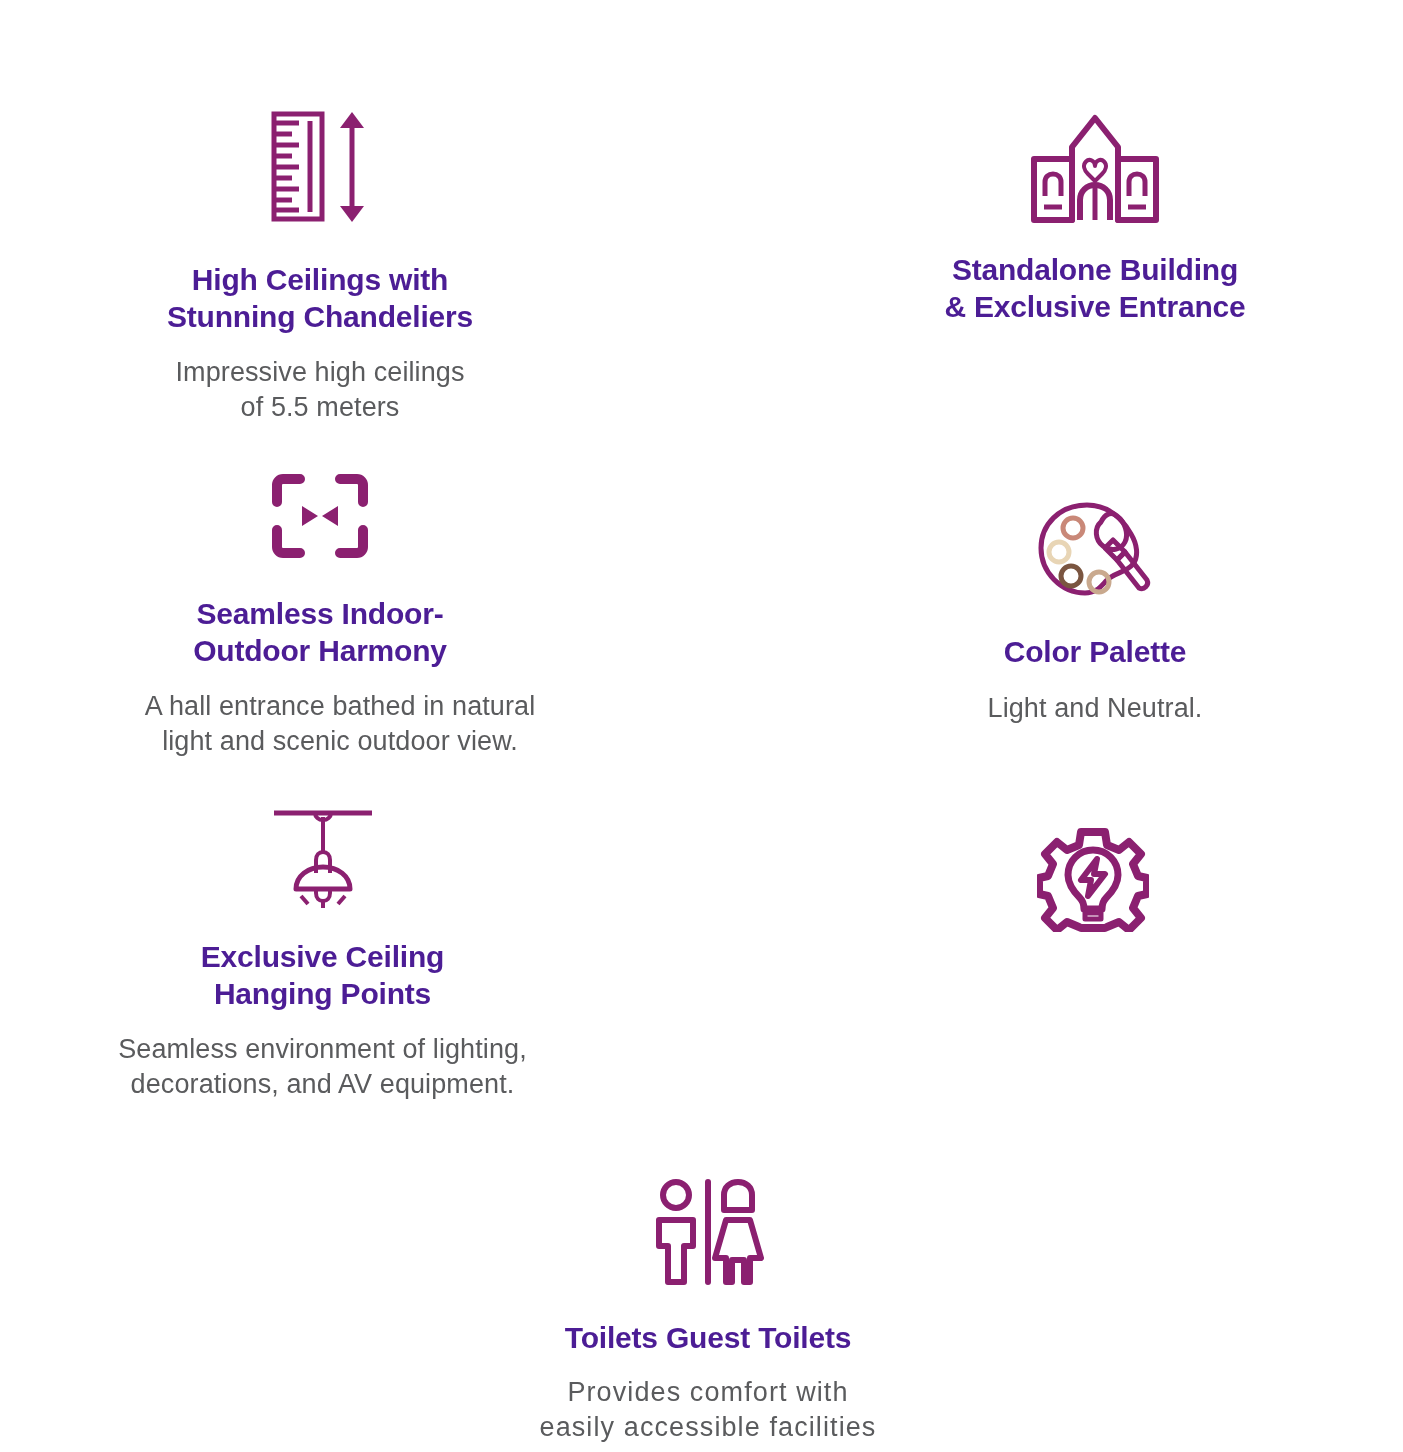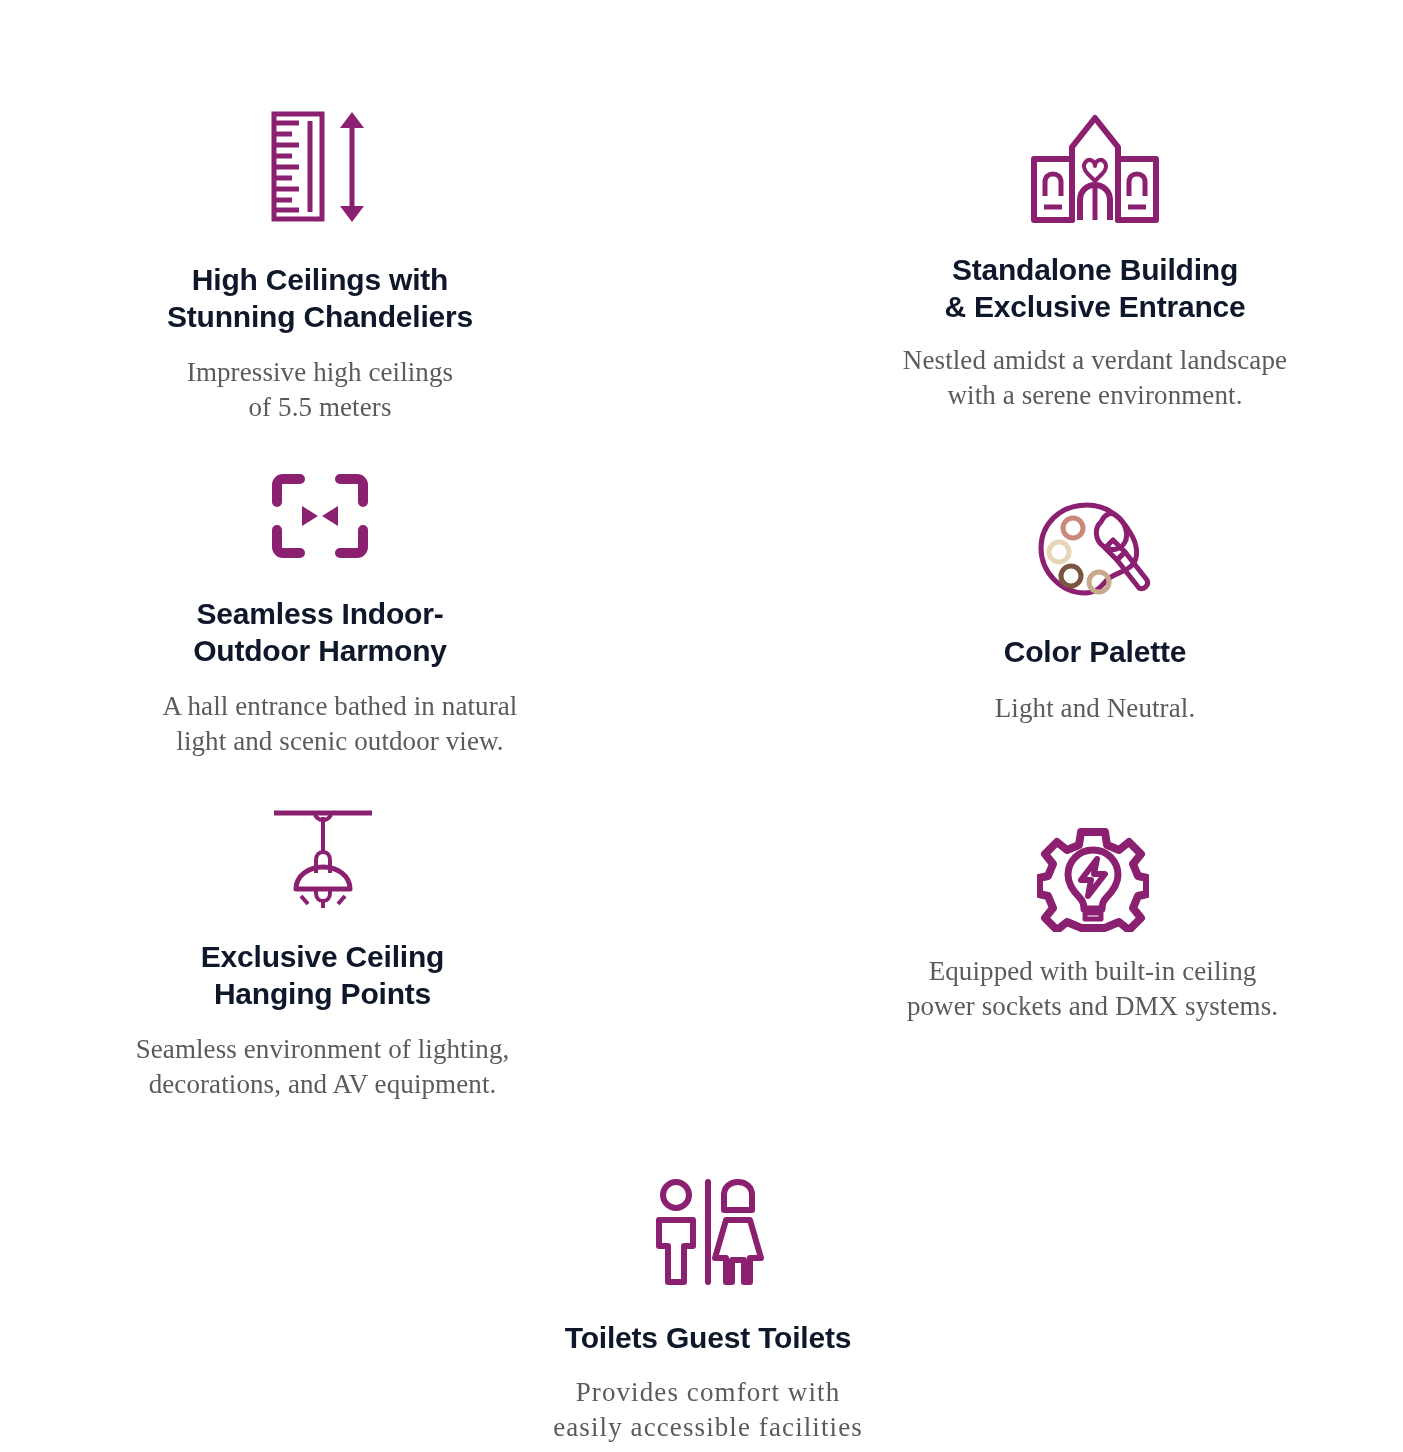--- a/index.html
+++ b/index.html
@@ -31,38 +31,37 @@
     align-items: center;
     text-align: center;
   }
 
   .feature-icon {
     display: block;
     margin: 0 auto;
   }
 
   .feature-title {
-    color: #0f172a;
+    color: #4c1d95;
     font-weight: bold;
     font-size: 30px;
     line-height: 1.22;
     letter-spacing: -0.2px;
     margin: 0;
     white-space: pre-line;
   }
 
   .feature-desc {
     color: #5A5B5D;
     font-weight: normal;
     font-size: 27px;
     line-height: 1.3;
     letter-spacing: 0.1px;
     margin: 0;
     white-space: pre-line;
-    font-family: Liberation Serif, serif;
   }
 
   
   
   #feat-high-ceilings {
     left: 60px;  top: 108px;  width: 520px;
   }
   #feat-high-ceilings .feature-title { margin-top: 32px; }
   #feat-high-ceilings .feature-desc  { margin-top: 20px; }
 
@@ -159,22 +158,20 @@
 
         <path d="M20 88 V74 C20 69 23.5 66 28 66 C32.5 66 36 69 36 74 V88" stroke="#8B2070" stroke-width="5" stroke-linejoin="round"></path>
         <line x1="19" y1="99" x2="37" y2="99" stroke="#8B2070" stroke-width="5"></line>
 
         <path d="M104 88 V74 C104 69 107.5 66 112 66 C116.5 66 120 69 120 74 V88" stroke="#8B2070" stroke-width="5" stroke-linejoin="round"></path>
         <line x1="103" y1="99" x2="121" y2="99" stroke="#8B2070" stroke-width="5"></line>
       </svg>
     </span>
     <h3 class="feature-title">Standalone Building
 &amp; Exclusive Entrance</h3>
-    <p class="feature-desc">Nestled amidst a verdant landscape
-with a serene environment.</p>
   </div>
 
   <div class="feature" id="feat-indoor-outdoor">
     <span class="feature-icon">
       <svg width="100" height="88" viewBox="0 0 100 88" fill="none" xmlns="http://www.w3.org/2000/svg">
 
         <path d="M30 7 H13 A6 6 0 0 0 7 13 V30" stroke="#8B2070" stroke-width="10" stroke-linecap="round" stroke-linejoin="round"></path>
         <path d="M70 7 H87 A6 6 0 0 1 93 13 V30" stroke="#8B2070" stroke-width="10" stroke-linecap="round" stroke-linejoin="round"></path>
         <path d="M30 81 H13 A6 6 0 0 1 7 75 V58" stroke="#8B2070" stroke-width="10" stroke-linecap="round" stroke-linejoin="round"></path>
         <path d="M70 81 H87 A6 6 0 0 0 93 75 V58" stroke="#8B2070" stroke-width="10" stroke-linecap="round" stroke-linejoin="round"></path>
@@ -245,22 +242,20 @@
 
         <path d="M44 4 H68 L70 17 L82 22 L92 14 L104 26 L96 36 L101 48 L110 50 V66 L101 68 L96 80 L104 90 L92 102 L82 94 L70 99 L68 100 H44 L42 99 L30 94 L20 102 L8 90 L16 80 L11 68 L2 66 V50 L11 48 L16 36 L8 26 L20 14 L30 22 L42 17 Z" stroke="#8B2070" stroke-width="8" stroke-linejoin="round"></path>
 
         <path d="M56 22 C42 22 31 33 31 47 C31 57 37 64 43 70 C46 73 47 77 47 81 H65 C65 77 66 73 69 70 C75 64 81 57 81 47 C81 33 70 22 56 22 Z" stroke="#8B2070" stroke-width="7" stroke-linejoin="round"></path>
 
         <path d="M48 85 H64 V91 H48 Z" stroke="#8B2070" stroke-width="5" stroke-linejoin="round"></path>
 
         <path d="M60 31 L44 52 H54 L51 68 L68 46 H57 Z" stroke="#8B2070" stroke-width="6" stroke-linejoin="round"></path>
       </svg>
     </span>
-    <p class="feature-desc">Equipped with built-in ceiling
-power sockets and DMX systems.</p>
   </div>
 
   <div class="feature" id="feat-guest-toilets">
     <span class="feature-icon">
       <svg width="120" height="108" viewBox="0 0 120 108" fill="none" xmlns="http://www.w3.org/2000/svg">
 
         <circle cx="28" cy="17" r="13" stroke="#8B2070" stroke-width="6"></circle>
 
         <path d="M11 42 H45 V68 H36 V104 H20 V68 H11 Z" stroke="#8B2070" stroke-width="6" stroke-linejoin="round"></path>
 

